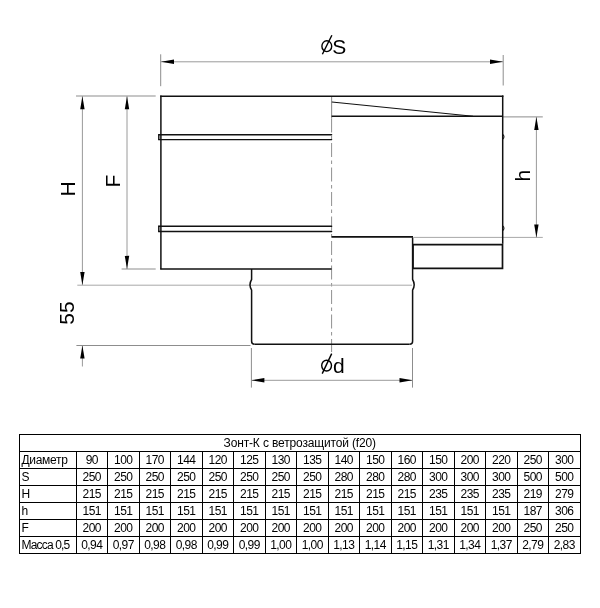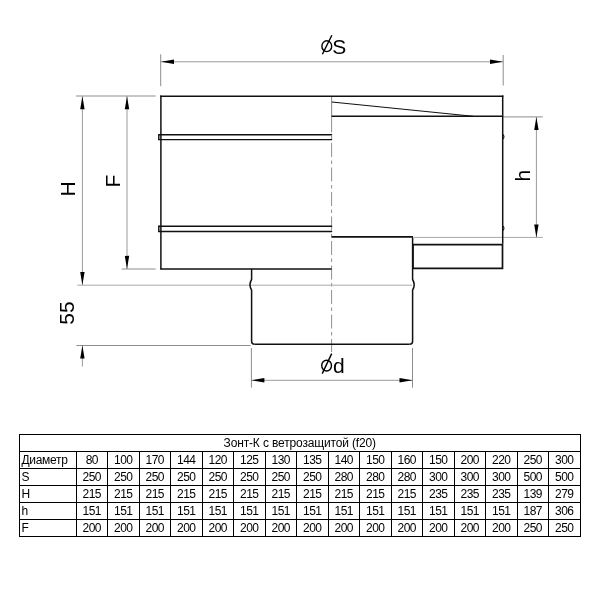--- a/index.html
+++ b/index.html
@@ -137,21 +137,21 @@
     <col span="16" style="width:31.5px">
   </colgroup>
   <tbody>
 
   <tr class="hdr">
           <td colspan="17">Зонт-К с ветрозащитой (f20)</td>
         </tr>
 
   <tr>
           <td class="lbl">Диаметр</td>
-          <td>80</td>
+          <td>90</td>
           <td>100</td>
           <td>170</td>
           <td>144</td>
           <td>120</td>
           <td>125</td>
           <td>130</td>
           <td>135</td>
           <td>140</td>
           <td>150</td>
           <td>160</td>
@@ -191,21 +191,21 @@
           <td>215</td>
           <td>215</td>
           <td>215</td>
           <td>215</td>
           <td>215</td>
           <td>215</td>
           <td>215</td>
           <td>235</td>
           <td>235</td>
           <td>235</td>
-          <td>139</td>
+          <td>219</td>
           <td>279</td>
         </tr>
 
   <tr>
           <td class="lbl">h</td>
           <td>151</td>
           <td>151</td>
           <td>151</td>
           <td>151</td>
           <td>151</td>
@@ -235,15 +235,34 @@
           <td>200</td>
           <td>200</td>
           <td>200</td>
           <td>200</td>
           <td>200</td>
           <td>200</td>
           <td>250</td>
           <td>250</td>
         </tr>
 
+  <tr>
+          <td class="lbl" style="letter-spacing:-0.85px">Масса 0,5</td>
+          <td>0,94</td>
+          <td>0,97</td>
+          <td>0,98</td>
+          <td>0,98</td>
+          <td>0,99</td>
+          <td>0,99</td>
+          <td>1,00</td>
+          <td>1,00</td>
+          <td>1,13</td>
+          <td>1,14</td>
+          <td>1,15</td>
+          <td>1,31</td>
+          <td>1,34</td>
+          <td>1,37</td>
+          <td>2,79</td>
+          <td>2,83</td>
+        </tr>
   </tbody>
 </table>
 </div>
 
 </body></html>

